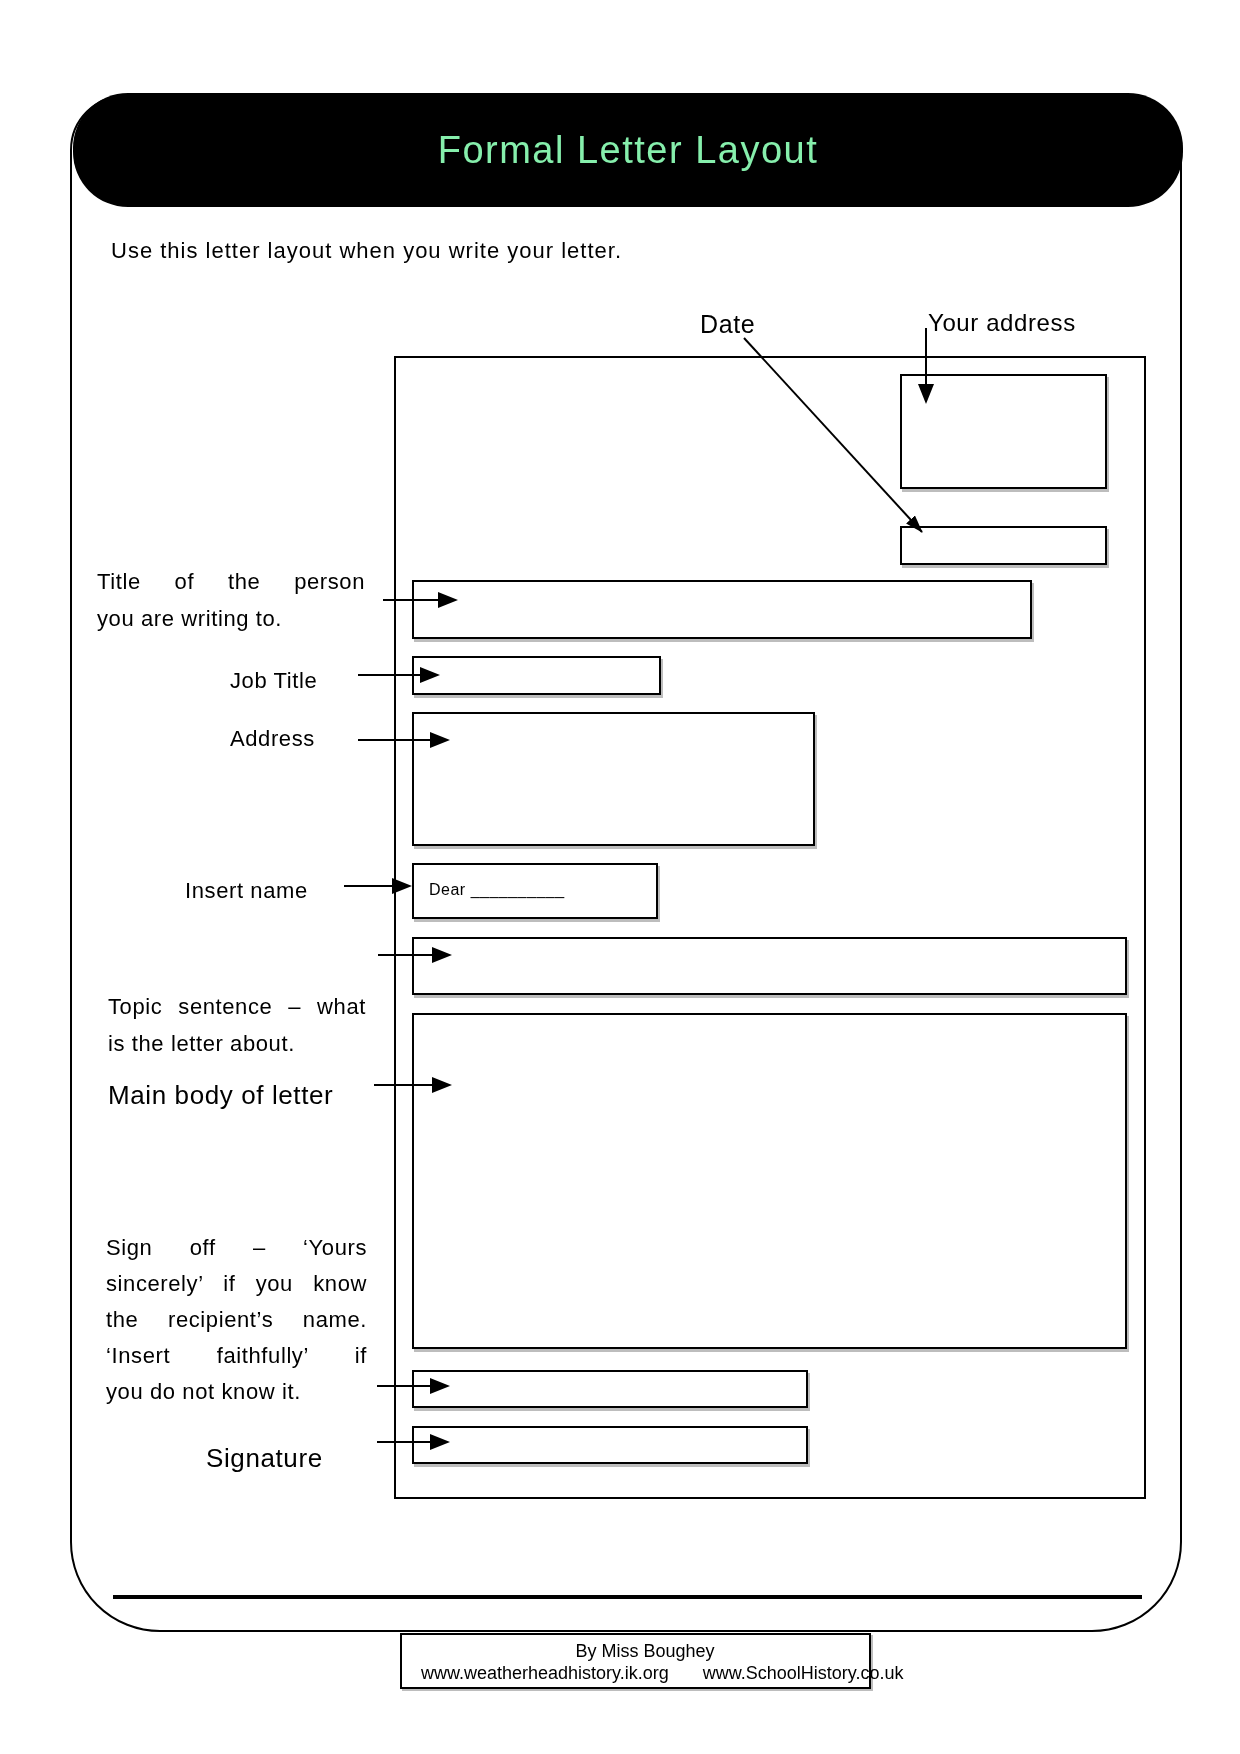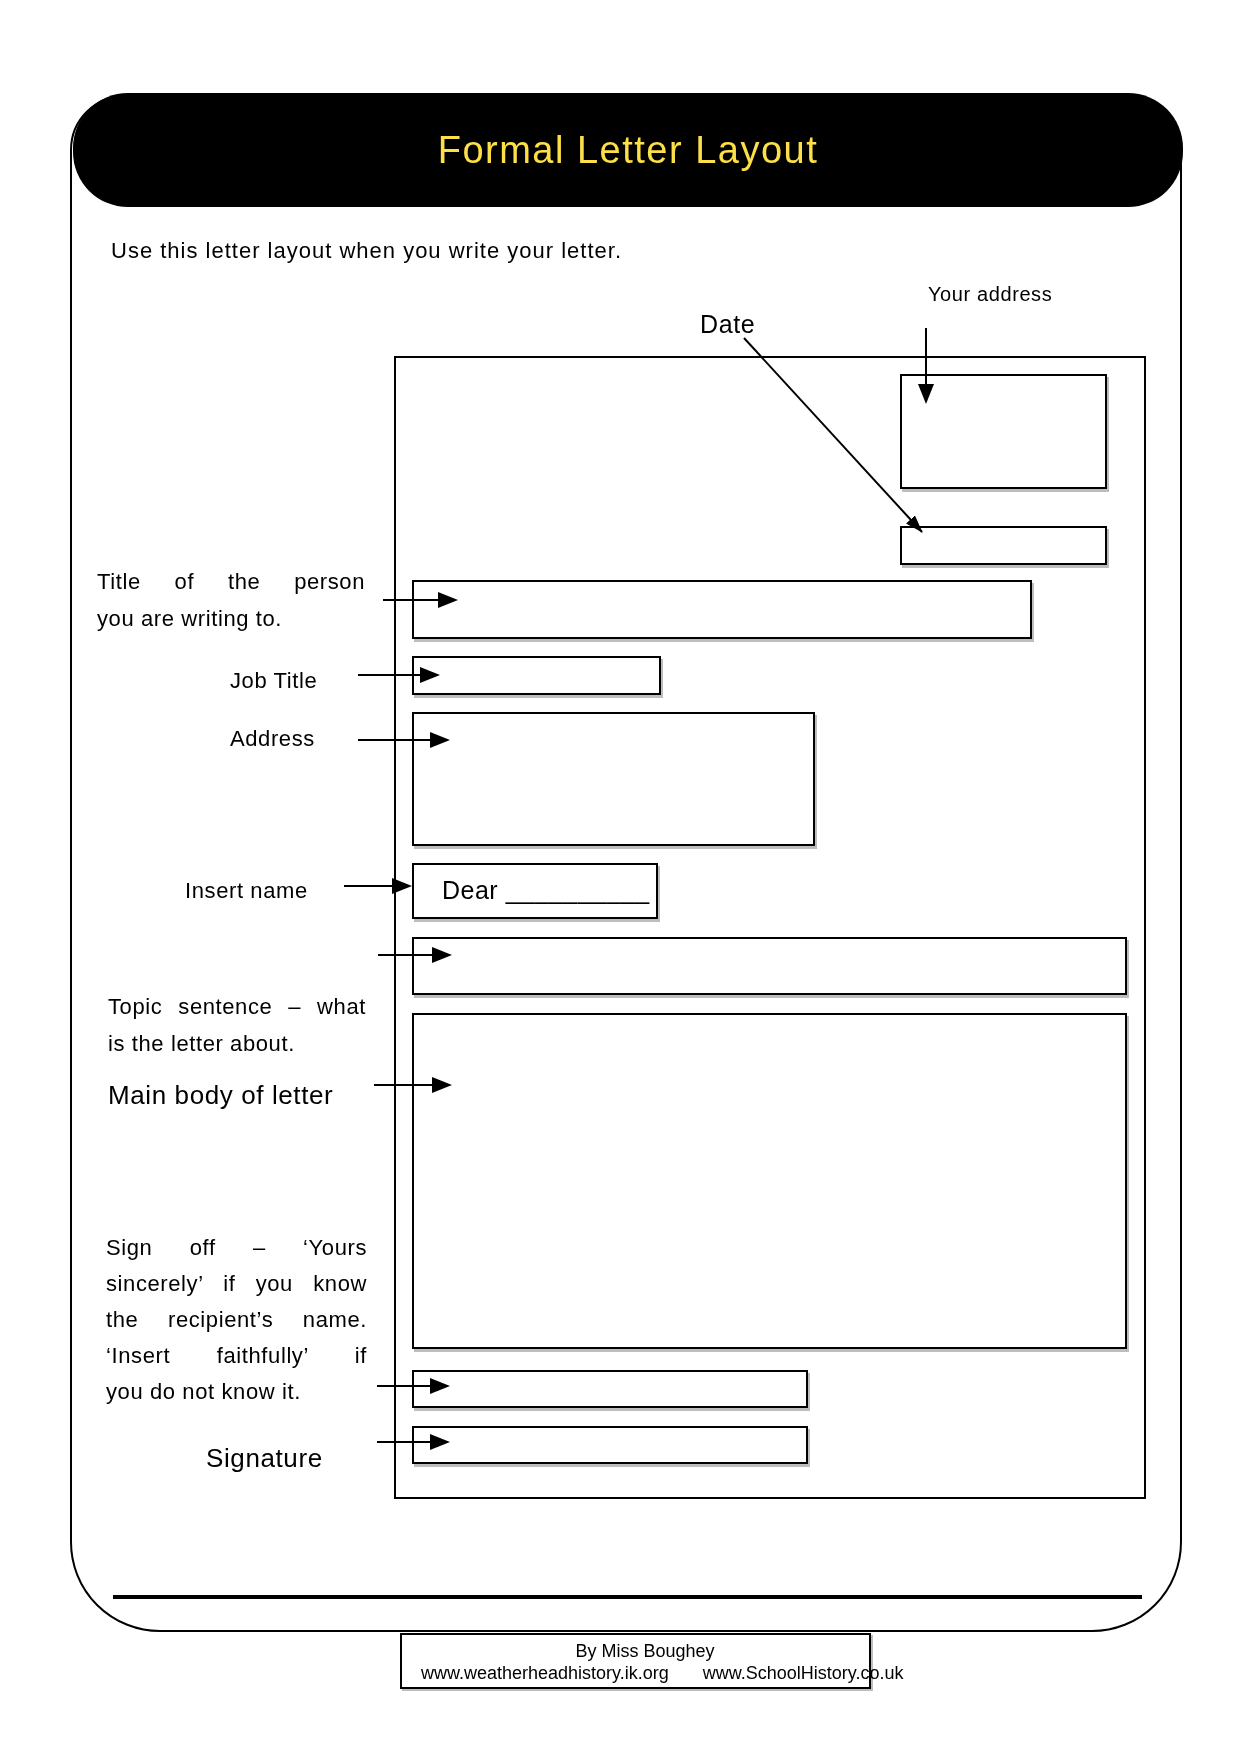--- a/index.html
+++ b/index.html
@@ -23,21 +23,21 @@
   
   .banner {
     position: absolute;
     left: 73px; top: 93px; width: 1110px; height: 114px;
     background: #000;
     border-radius: 55px;
     text-align: center;
   }
   .banner .title {
     display: inline-block;
-    color: #fde047;
+    color: #86efac;
     font-size: 38px;
     letter-spacing: 1.5px;
     line-height: 114px;
     white-space: nowrap;
   }
 
   .intro {
     position: absolute; left: 111px; top: 238px;
     font-size: 22px; letter-spacing: 1px; white-space: nowrap;
   }
@@ -51,24 +51,24 @@
   }
 
   
   .lbox {
     position: absolute;
     border: 2px solid #000;
     background: #fff;
     box-shadow: 2px 3px 0 #bdbdbd;
   }
   .dear-text {
-    font-size: 25px;
+    font-size: 16px;
     letter-spacing: 0.5px;
     line-height: 50px;
-    padding-left: 28px;
+    padding-left: 15px;
     white-space: nowrap;
   }
 
   
   .lbl {
     position: absolute;
     font-size: 22px;
     letter-spacing: 0.6px;
     line-height: 37px;
     white-space: nowrap;
@@ -134,21 +134,21 @@
 
   <div class="page-border"></div>
 
   <div class="banner">
     <span class="title">Formal Letter Layout</span>
   </div>
 
   <div class="intro">Use this letter layout when you write your letter.</div>
 
   <div class="lbl" style="left:700px; top:306px; font-size:25px;">Date</div>
-  <div class="lbl" style="left:928px; top:276px; font-size:20px;">Your address</div>
+  <div class="lbl" style="left:928px; top:304px; font-size:24px;">Your address</div>
 
   <div class="letter-rect"></div>
 
   <div class="lbox" style="left:900px; top:374px; width:207px; height:115px;"></div>
   <div class="lbox" style="left:900px; top:526px; width:207px; height:39px;"></div>
   <div class="lbox" style="left:412px; top:580px; width:620px; height:59px;"></div>
   <div class="lbox" style="left:412px; top:656px; width:249px; height:39px;"></div>
   <div class="lbox" style="left:412px; top:712px; width:403px; height:134px;"></div>
   <div class="lbox" style="left:412px; top:863px; width:246px; height:56px;">
     <div class="dear-text">Dear __________</div>

